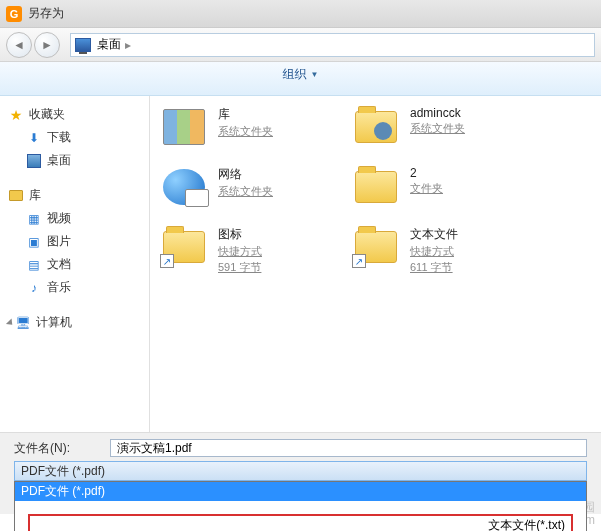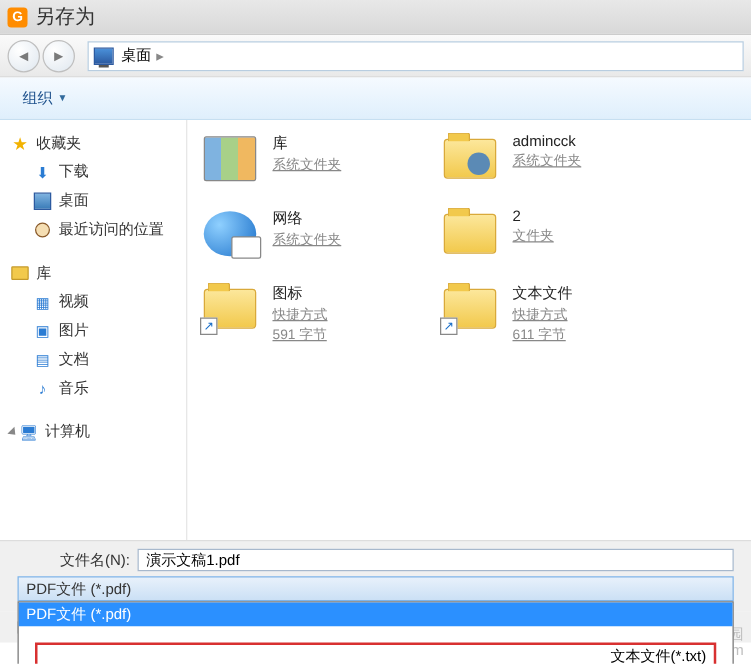--- a/index.html
+++ b/index.html
@@ -1,32 +1,32 @@
 <!DOCTYPE html>
 <html><head>
 <meta charset="utf-8">
 <style>
 * { box-sizing: border-box; margin: 0; padding: 0; font-family: "Microsoft YaHei", "Segoe UI", Tahoma, sans-serif; }
 body { width: 601px; height: 531px; background: #fff; overflow: hidden; position: relative; }
 
 
 .titlebar { height: 28px; background: linear-gradient(#e8e8e8, #d8d8d8); display: flex; align-items: center; padding: 0 6px; border-bottom: 1px solid #ccc; }
 .titlebar .appicon { width: 16px; height: 16px; background: #ff8c00; border-radius: 3px; display: flex; align-items: center; justify-content: center; color: #fff; font-size: 11px; font-weight: bold; }
-.titlebar .title { margin-left: 6px; font-size: 16px; color: #333; }
+.titlebar .title { margin-left: 6px; font-size: 12px; color: #333; }
 
 
 .navrow { height: 34px; background: linear-gradient(#fafafa, #e9e9e9); display: flex; align-items: center; padding: 0 6px; border-bottom: 1px solid #d4d4d4; }
 .navbtn { width: 26px; height: 26px; border-radius: 50%; border: 1px solid #bfbfbf; background: radial-gradient(circle at 35% 30%, #fff, #dfe7ef); margin-right: 2px; display: flex; align-items: center; justify-content: center; color: #7a7a7a; font-size: 12px; }
 .addressbar { flex: 1; height: 24px; border: 1px solid #b8cde0; background: #fff; margin-left: 8px; display: flex; align-items: center; padding: 0 4px; font-size: 12px; }
 .addressbar .deskicon { width: 16px; height: 14px; background: linear-gradient(#4a90d9, #2c5aa0); border: 1px solid #2c5aa0; margin-right: 6px; position: relative; }
 .addressbar .deskicon::after { content: ''; position: absolute; bottom: -3px; left: 3px; width: 8px; height: 2px; background: #555; }
 .addressbar .arrow { color: #888; margin: 0 4px; }
 
 
-.toolbar { height: 34px; background: linear-gradient(#f5faff, #dfeffc); display: flex; align-items: center; padding: 0 10px; font-size: 12px; color: #1b4f8b; border-bottom: 1px solid #c6dff1; }
+.toolbar { height: 34px; background: linear-gradient(#f5faff, #dfeffc); display: flex; align-items: center; padding: 0 10px; font-size: 12px; color: #1b4f8b; border-bottom: 1px solid #c6dff1; flex-direction: column; }
 .toolbar .tb-item { padding: 4px 8px; display: flex; align-items: center; cursor: default; }
 .toolbar .chev { font-size: 8px; margin-left: 4px; color: #326a9c; }
 
 
 .main { display: flex; height: 336px; }
 .sidebar { width: 150px; border-right: 1px solid #e0e0e0; padding: 8px 4px; background: #fff; overflow: hidden; }
 .sidegroup { margin-bottom: 14px; }
 .sidehdr { display: flex; align-items: center; font-size: 12px; color: #333; padding: 2px 4px; }
 .sidehdr .icon { width: 16px; height: 16px; margin-right: 5px; display: flex; align-items: center; justify-content: center; }
 .sideitem { display: flex; align-items: center; font-size: 12px; color: #333; padding: 2px 4px 2px 22px; margin-top: 2px; }
@@ -46,21 +46,21 @@
 .folder::before { content: ''; position: absolute; top: -6px; left: 2px; width: 16px; height: 6px; background: #f2c94c; border-radius: 2px 2px 0 0; border: 1px solid #d9a93a; border-bottom: none; }
 .folder.user::after { content: ''; position: absolute; width: 18px; height: 18px; background: #5b8ab5; border-radius: 50%; bottom: 2px; right: 4px; }
 .library-icon { width: 42px; height: 36px; background: linear-gradient(90deg, #7fb3e0 33%, #a8d088 33% 66%, #f0b860 66%); border: 1px solid #888; border-radius: 2px; }
 .network-icon { width: 42px; height: 36px; background: radial-gradient(circle at 30% 30%, #8fd0ff, #1a6fc9); border-radius: 50%; position: relative; }
 .network-icon::after { content: ''; position: absolute; width: 22px; height: 16px; background: #fff; border: 1px solid #888; bottom: -2px; right: -4px; border-radius: 2px; }
 .shortcut-overlay { position: absolute; bottom: 0; left: 0; width: 14px; height: 14px; background: #fff; border: 1px solid #888; display: flex; align-items: center; justify-content: center; font-size: 10px; color: #1a6fc9; }
 
 
 .form { padding: 6px 14px 4px 14px; border-top: 1px solid #ddd; background: #f0f0f0; }
 .formrow { display: flex; align-items: center; margin-bottom: 4px; font-size: 12px; }
-.formrow label { width: 90px; text-align: right; color: #333; margin-right: 6px; }
+.formrow label { width: 90px; text-align: left; color: #333; margin-right: 6px; }
 .formrow .field { flex: 1; height: 18px; border: 1px solid #a7b8cc; background: #fff; padding: 2px 6px; font-size: 12px; }
 .formrow .combo { flex: 1; position: relative; }
 .combo .sel { height: 20px; border: 1px solid #7eb4ea; background: linear-gradient(#e8f1fb, #cbe0f5); padding: 1px 6px; font-size: 12px; color: #333; display: flex; align-items: center; }
 .combo .dropdown { position: absolute; top: 20px; left: 0; right: 0; border: 1px solid #767676; background: #fff; z-index: 10; }
 .combo .opt { padding: 1px 6px; font-size: 12px; }
 .combo .opt.hl { background: #2b90ff; color: #fff; }
 .combo .opt.boxed { border: 2px solid #d83030; margin: 13px; text-align: right; }
 
 .footer { display: flex; align-items: center; padding: 4px 14px; background: #f0f0f0; font-size: 12px; }
 .footer .circ { width: 0; height: 0; border-top: 5px solid transparent; border-bottom: 5px solid transparent; border-left: 6px solid #555; margin-right: 6px; }
@@ -113,26 +113,20 @@
       <div class="sideitem">
         <span class="icon blue">⬇</span>
         <span>下载</span>
       </div>
       <div class="sideitem">
         <span class="icon">
             <span class="cube"></span>
           </span>
         <span>桌面</span>
       </div>
-      <div class="sideitem">
-        <span class="icon">
-            <span class="clock-sm"></span>
-          </span>
-        <span>最近访问的位置</span>
-      </div>
     </div>
 
     <div class="sidegroup">
       <div class="sidehdr">
         <span class="icon">
             <span class="folder-sm"></span>
           </span>
         <span>库</span>
       </div>
       <div class="sideitem">

